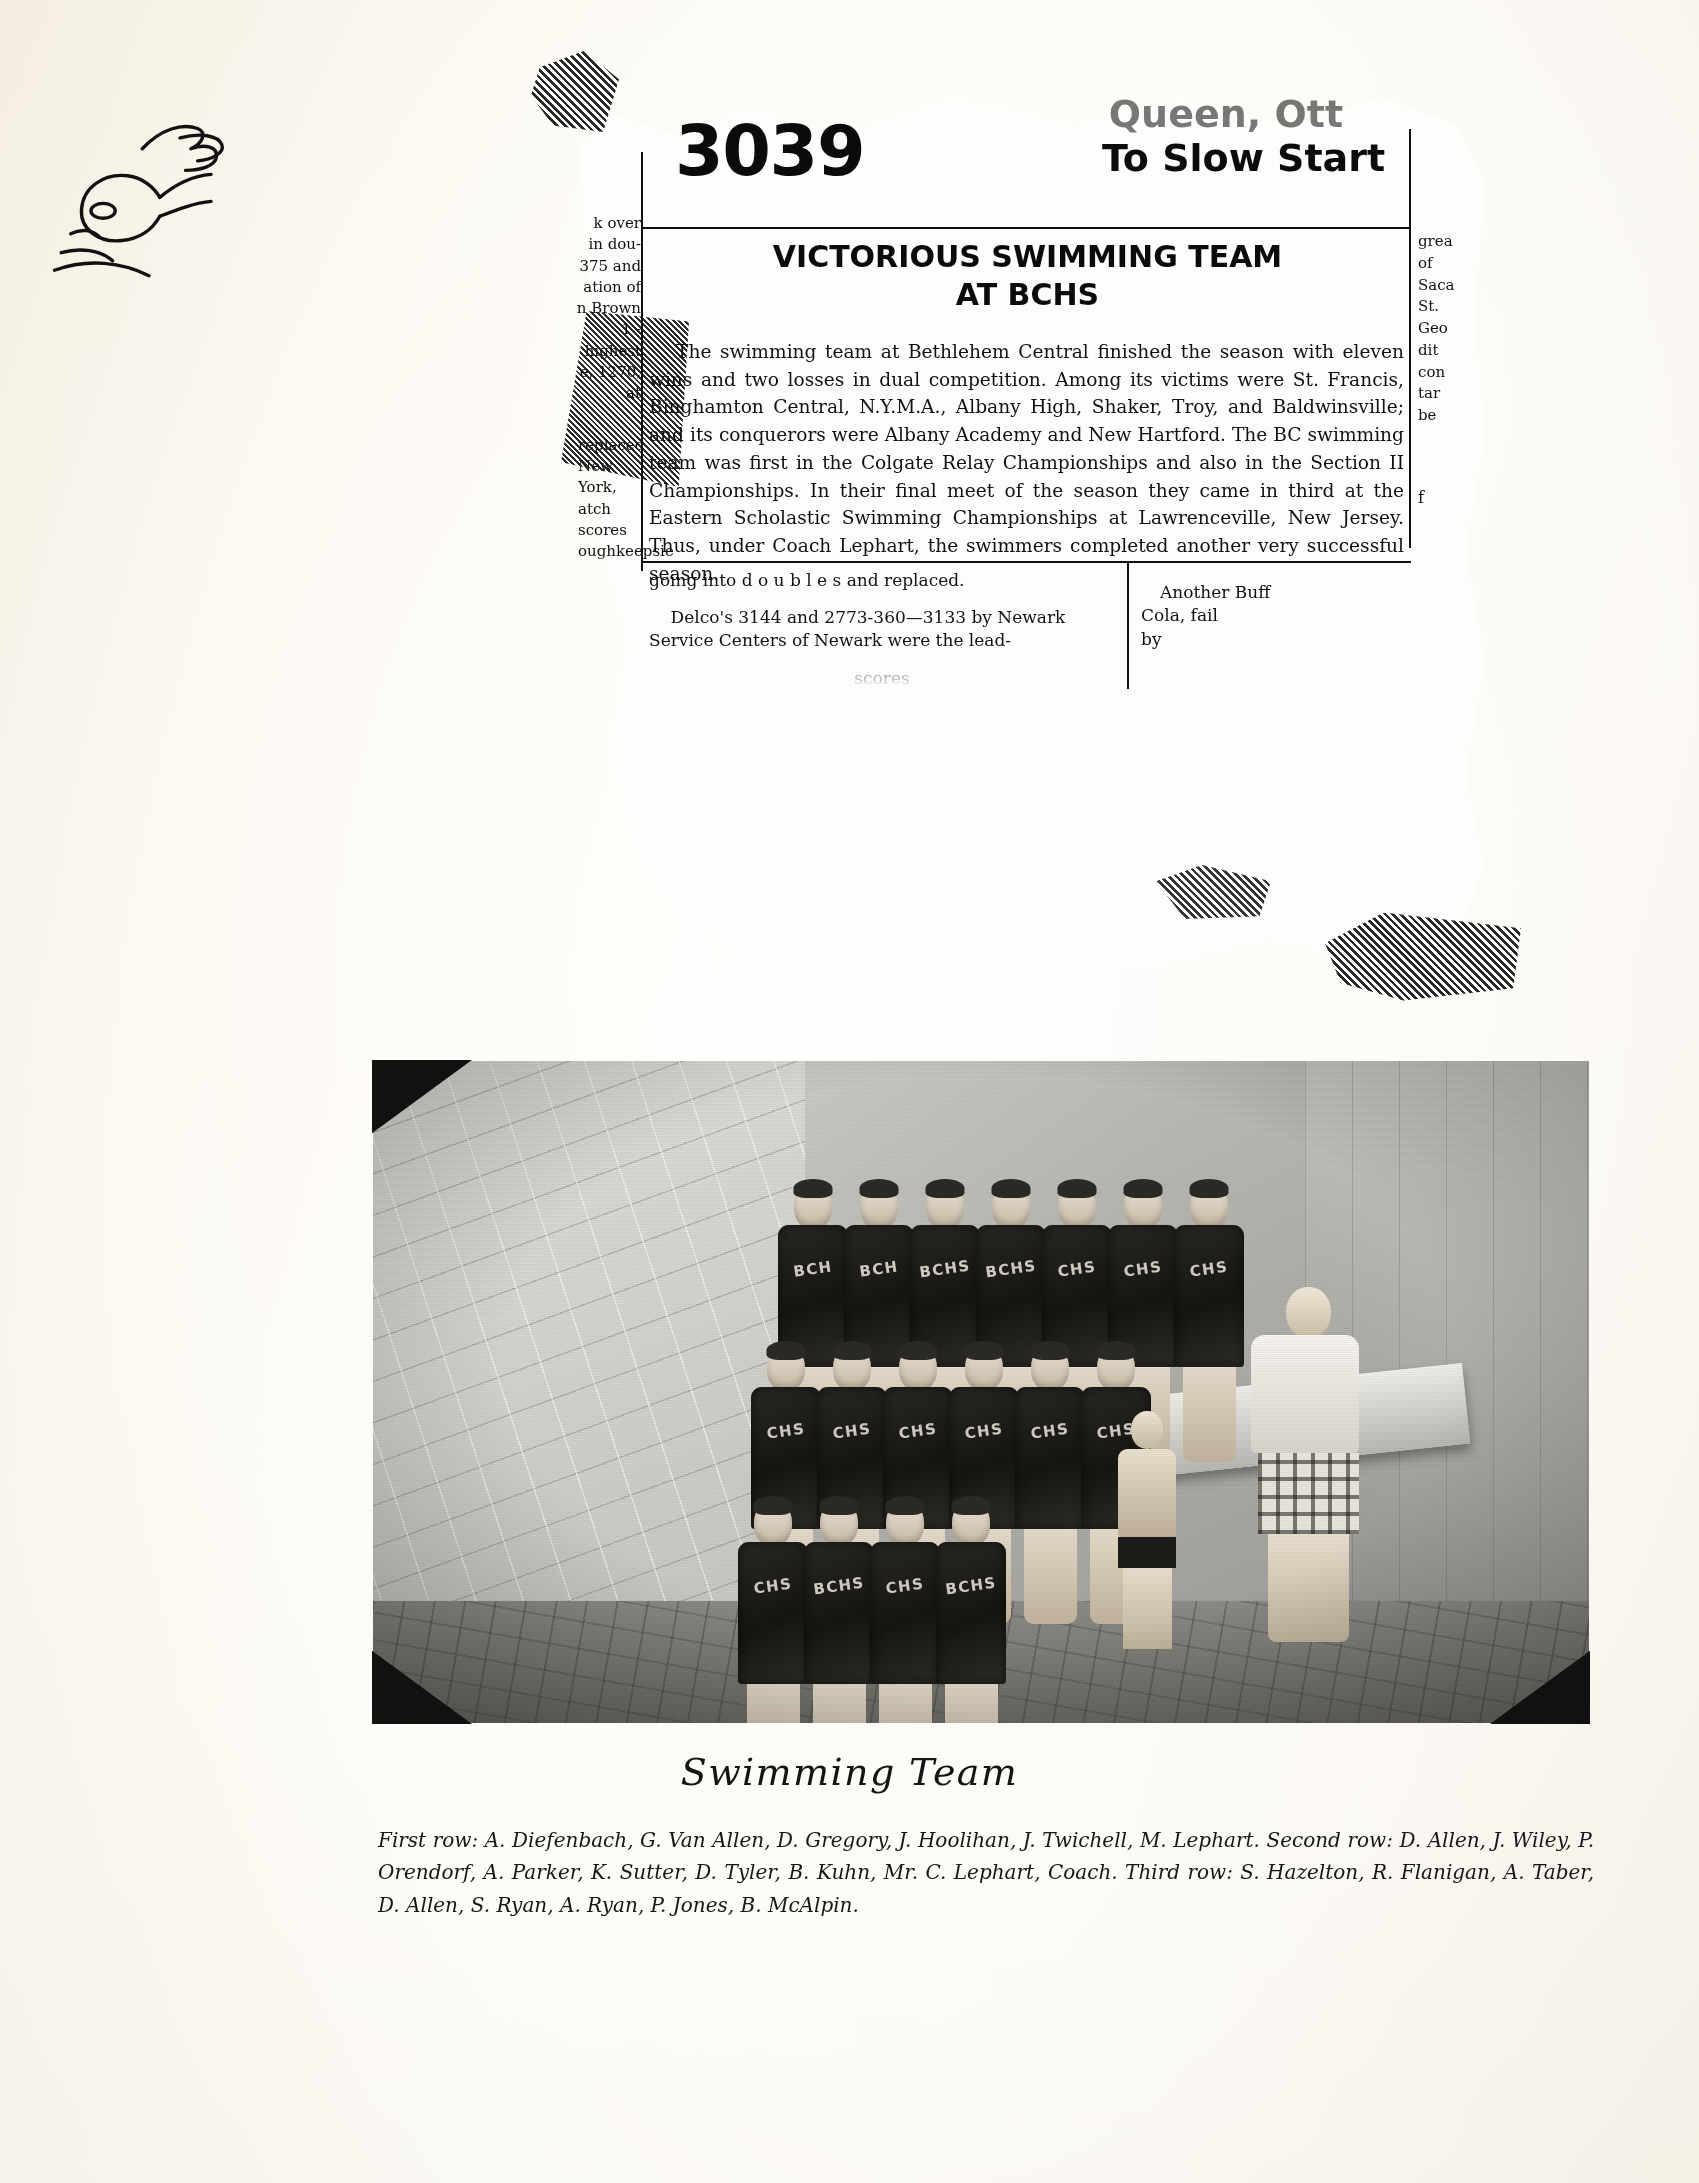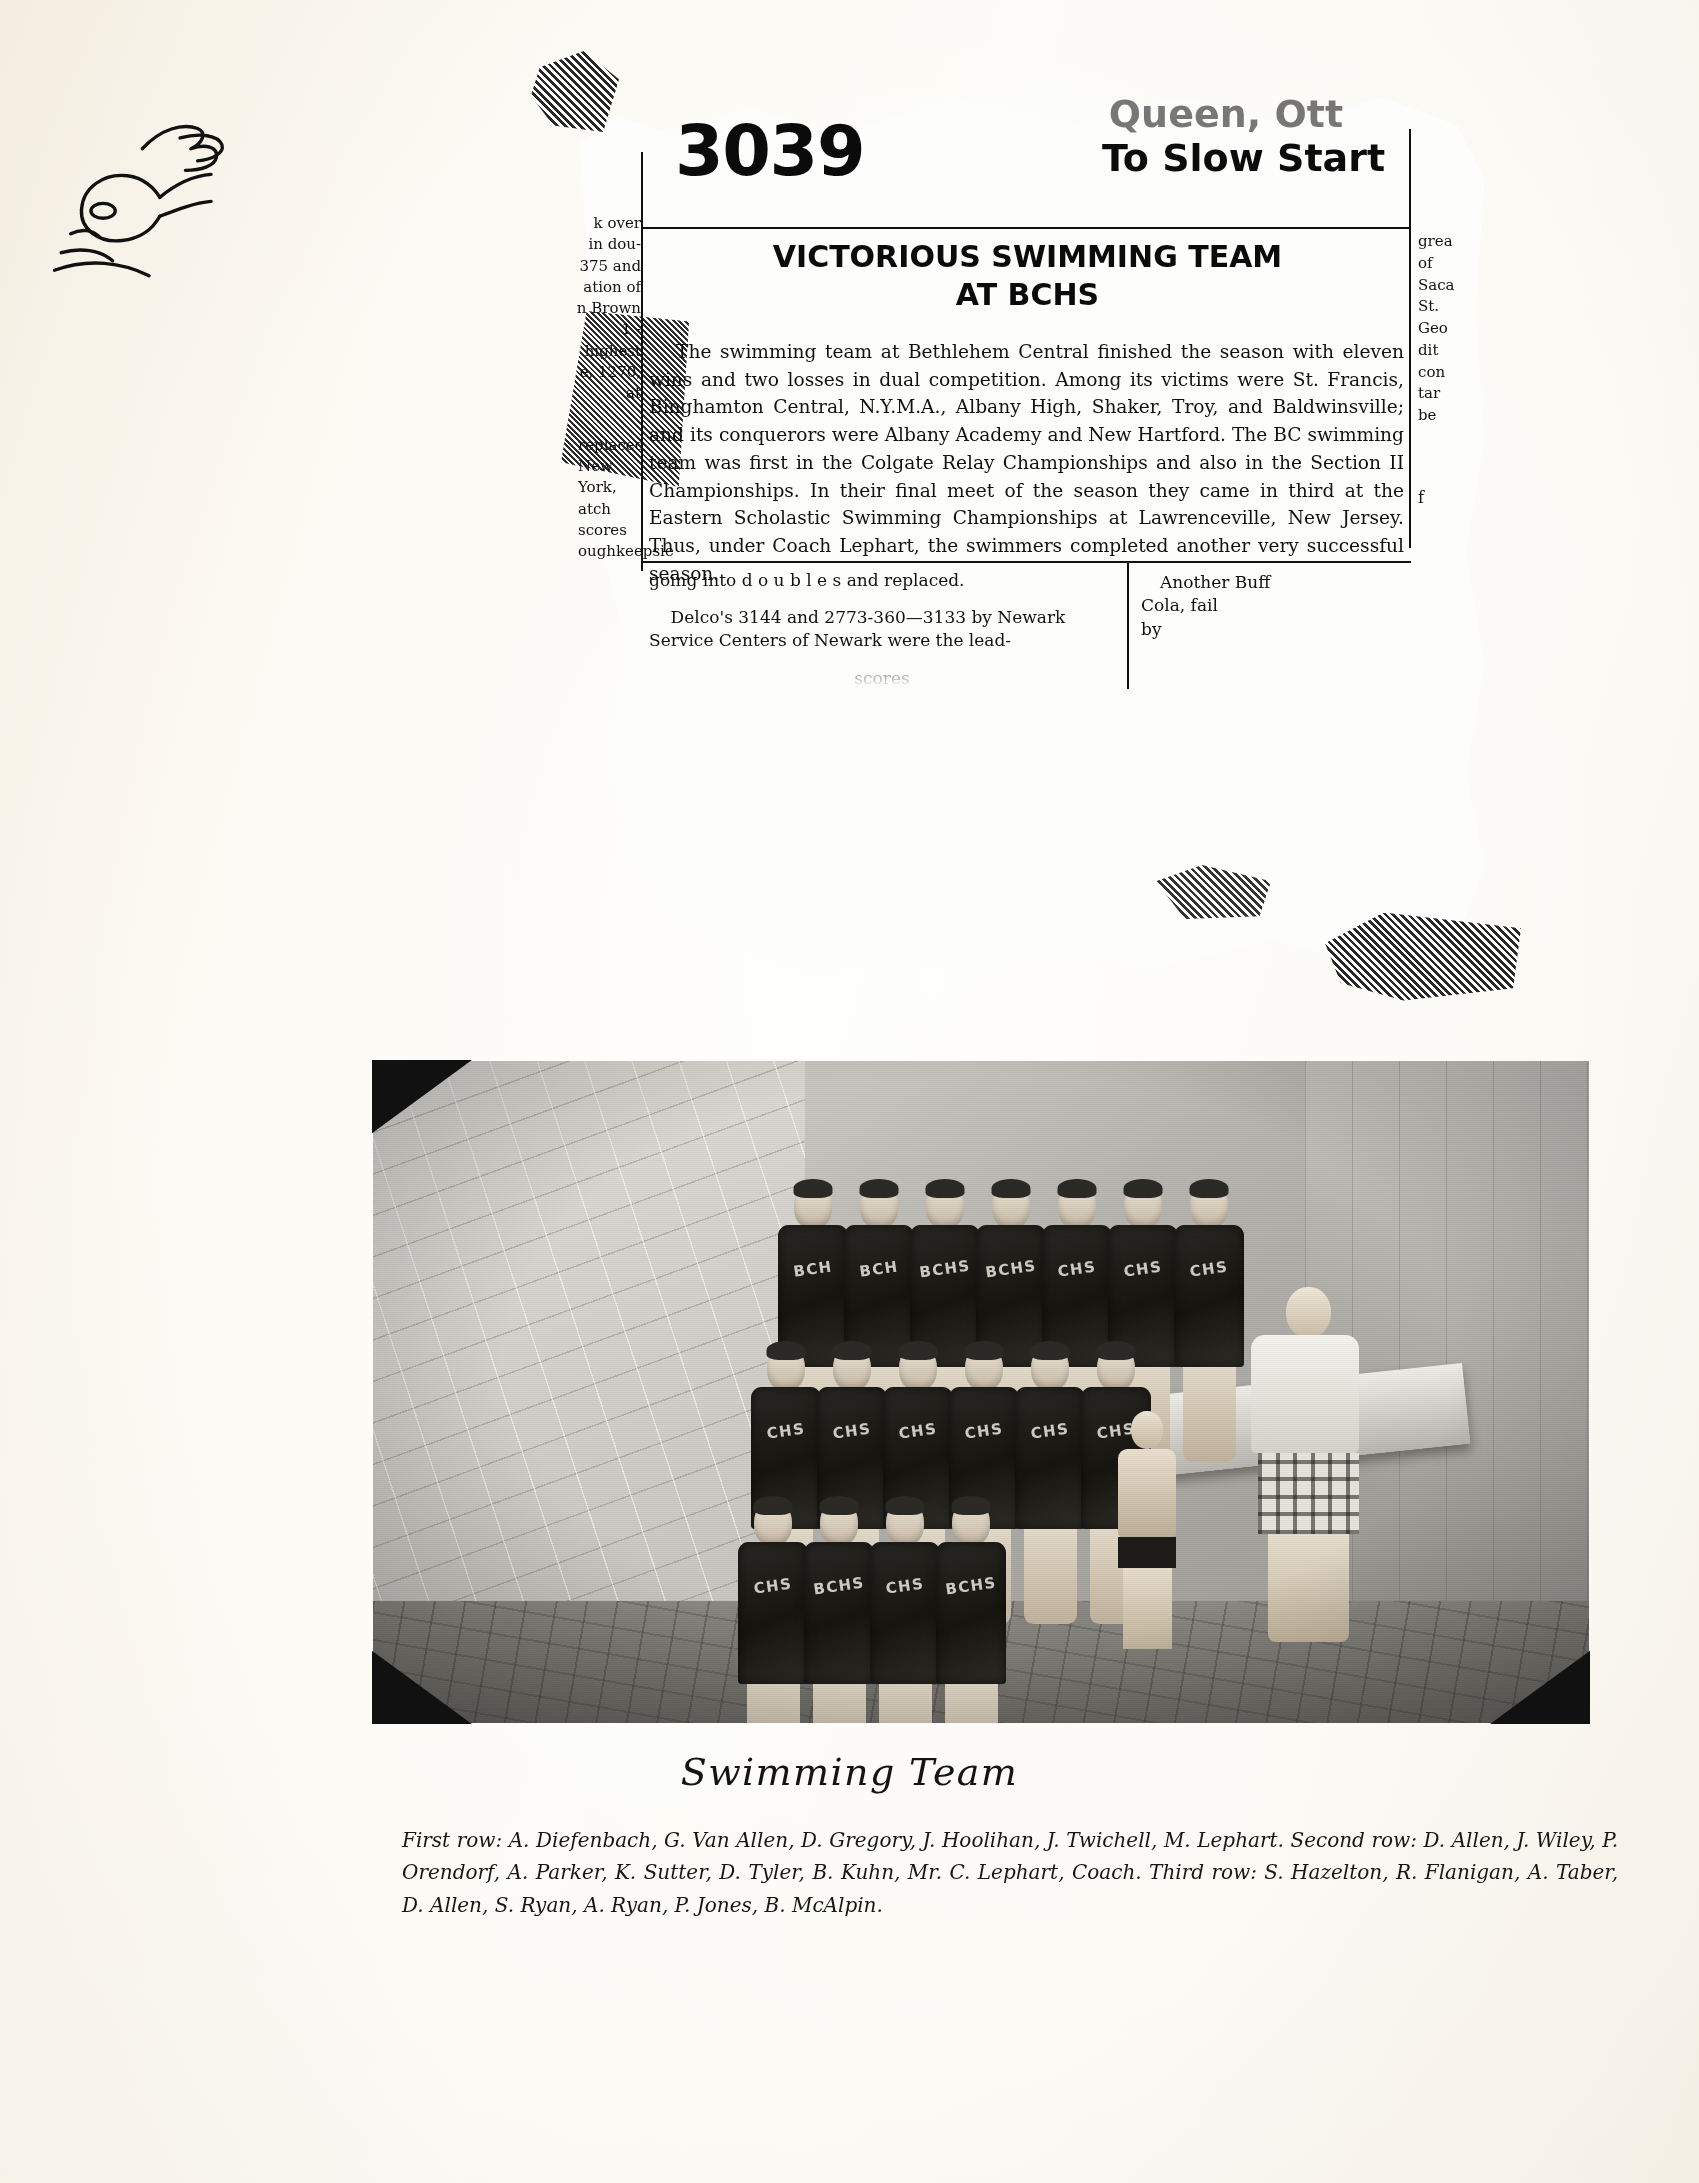--- a/index.html
+++ b/index.html
@@ -247,21 +247,21 @@
     position: absolute;
     left: 580px;
     top: 481px;
     width: 267px;
     font-family: "DejaVu Serif", serif;
     font-size: 17px;
     line-height: 1.38;
     color: #111;
     text-indent: 19px;
   }
-  .bottom-right .p2 { margin-top: 2px; }
+  .bottom-right .p2 { margin-top: 12px; }
   .bottom-right .fade {
     -webkit-mask-image: linear-gradient(to right, #000 58%, rgba(0,0,0,0.2) 88%, transparent 100%);
             mask-image: linear-gradient(to right, #000 58%, rgba(0,0,0,0.2) 88%, transparent 100%);
   }
 
   
   .photo-wrap {
     position: absolute;
     left: 373px;
     top: 1061px;
@@ -437,21 +437,20 @@
     position: absolute;
     left: 378px;
     top: 1824px;
     width: 1216px;
     font-family: "DejaVu Serif", serif;
     font-style: italic;
     font-size: 20px;
     line-height: 1.62;
     color: #161616;
     text-align: justify;
-    margin-left: 24px;
   }
   .page-number {
     position: absolute;
     left: 0; right: 0;
     top: 2091px;
     text-align: center;
     font-family: "DejaVu Serif", serif;
     font-style: italic;
     font-size: 19px;
     color: #161616;

